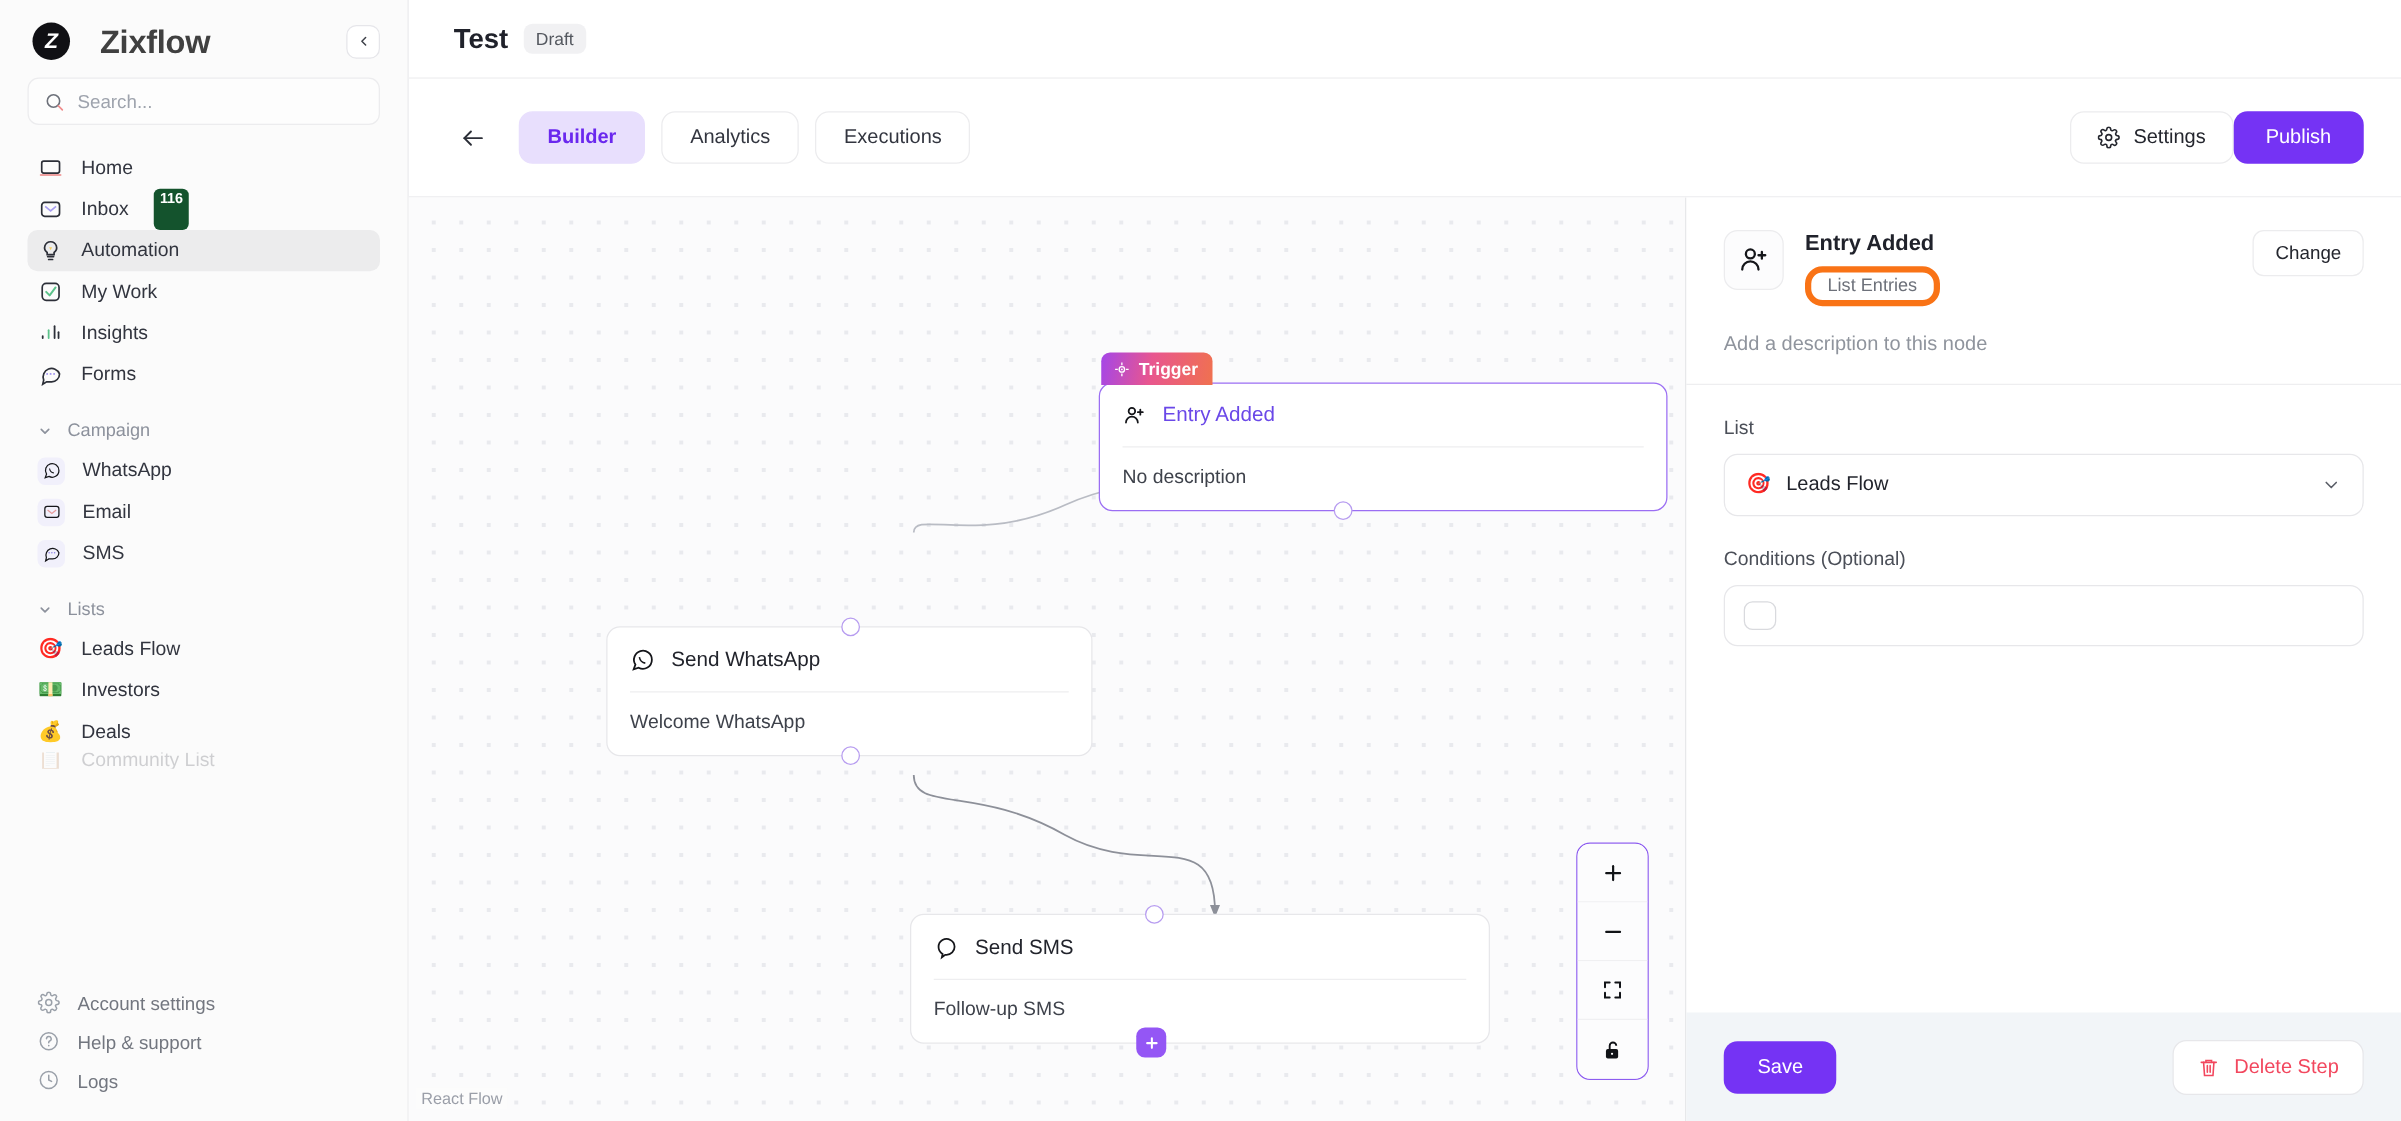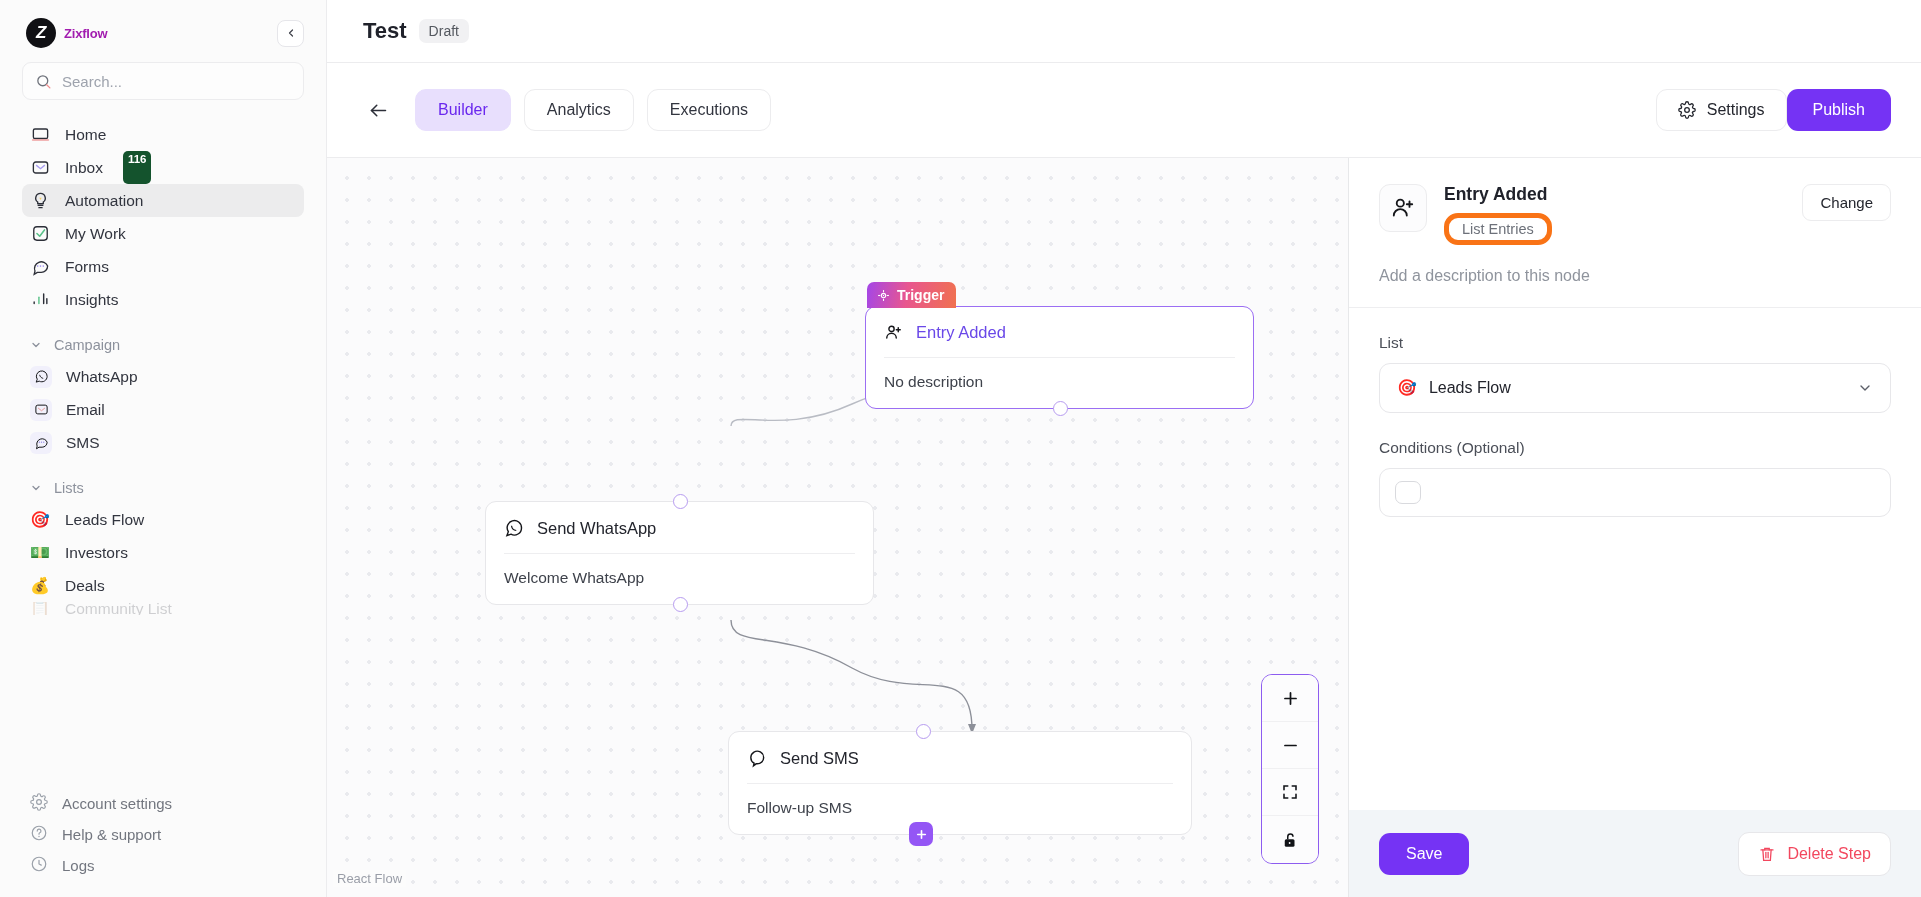--- a/index.html
+++ b/index.html
@@ -26,22 +26,22 @@
     height: 62px;
   }
   .brand-logo {
     width: 30px; height: 30px; border-radius: 50%;
     background: #101014; color: #fff;
     display: flex; align-items: center; justify-content: center;
     font-size: 17px; font-weight: 700; font-style: italic;
     letter-spacing: -0.5px; flex: 0 0 30px;
   }
   .brand-name {
-    margin-left: 8px; font-size: 13px; font-weight: 700;
-    color: #a21caf; letter-spacing: -0.2px;
+    margin-left: 24px; font-size: 26px; font-weight: 700;
+    color: #404040; letter-spacing: -0.2px;
   }
   .collapse-btn {
     margin-left: auto;
     width: 27px; height: 27px; border-radius: 8px;
     border: 1px solid #e6e6ea; background: #fff;
     display: flex; align-items: center; justify-content: center;
     color: #3d4049; cursor: pointer;
   }
   .search-box {
     margin: 0 22px 18px 22px;
@@ -105,21 +105,21 @@
   .back-arrow {
     width: 30px; height: 30px; display: flex; align-items: center; justify-content: center;
     color: #2c2f38; cursor: pointer; margin-right: 22px; font-size: 21px;
   }
   .tab {
     height: 42px; padding: 0 22px; border-radius: 11px;
     border: 1px solid #ececee; background: #fff;
     display: flex; align-items: center; font-size: 16px; color: #32353f;
     margin-right: 13px; cursor: pointer;
   }
-  .tab.active { background: #e8dffd; border-color: #e8dffd; color: #6a28ee; font-weight: 400; }
+  .tab.active { background: #e8dffd; border-color: #e8dffd; color: #6a28ee; font-weight: 700; }
   .toolbar-right { margin-left: auto; display: flex; align-items: center; }
   .btn-settings {
     height: 42px; padding: 0 21px; border-radius: 11px;
     border: 1px solid #ececee; background: #fff; cursor: pointer;
     display: flex; align-items: center; gap: 11px; font-size: 16px; color: #24262e;
   }
   .btn-publish {
     height: 42px; padding: 0 26px; border-radius: 11px;
     background: #7533f4; color: #fff; border: none; cursor: pointer;
     display: flex; align-items: center; font-size: 16px;
@@ -303,40 +303,40 @@
           <svg width="19" height="19" viewBox="0 0 24 24" fill="none" stroke="#2c2f38" stroke-width="1.7">
               <rect x="3.5" y="3.5" width="17" height="17" rx="4"></rect>
               <polyline points="7.5 12 11 15.5 17 7.5" stroke="#5bc28a" stroke-width="2" stroke-linecap="round" stroke-linejoin="round"></polyline>
             </svg>
         </span>
         <span class="lbl">My Work</span>
       </div>
 
       <div class="nav-item">
         <span class="ic">
+          <svg width="19" height="19" viewBox="0 0 24 24" fill="none" stroke="#2c2f38" stroke-width="1.8" stroke-linecap="round">
+              <line x1="4" y1="17" x2="4" y2="15"></line>
+              <line x1="10" y1="17" x2="10" y2="9" stroke="#5bc28a"></line>
+              <line x1="16" y1="17" x2="16" y2="5"></line>
+              <line x1="20" y1="17" x2="20" y2="11"></line>
+            </svg>
+        </span>
+        <span class="lbl">Insights</span>
+      </div>
+
+      <div class="nav-item">
+        <span class="ic">
           <svg width="19" height="19" viewBox="0 0 24 24" fill="none" stroke="#2c2f38" stroke-width="1.7">
               <path d="M21 11.5a8 8 0 0 1-8 8H8l-4 2.5 1-4.2A8 8 0 1 1 21 11.5z"></path>
               <circle cx="8.5" cy="11.5" r="1" fill="#9b8ef0" stroke="none"></circle>
               <circle cx="12" cy="11.5" r="1" fill="#9b8ef0" stroke="none"></circle>
               <circle cx="15.5" cy="11.5" r="1" fill="#9b8ef0" stroke="none"></circle>
             </svg>
         </span>
         <span class="lbl">Forms</span>
-      </div>
-
-      <div class="nav-item">
-        <span class="ic">
-          <svg width="19" height="19" viewBox="0 0 24 24" fill="none" stroke="#2c2f38" stroke-width="1.8" stroke-linecap="round">
-              <line x1="4" y1="17" x2="4" y2="15"></line>
-              <line x1="10" y1="17" x2="10" y2="9" stroke="#5bc28a"></line>
-              <line x1="16" y1="17" x2="16" y2="5"></line>
-              <line x1="20" y1="17" x2="20" y2="11"></line>
-            </svg>
-        </span>
-        <span class="lbl">Insights</span>
       </div>
 
       <div class="nav-gap"></div>
 
       <div class="section-head">
         <svg width="12" height="12" viewBox="0 0 24 24" fill="none" stroke="currentColor" stroke-width="2.6" stroke-linecap="round" stroke-linejoin="round">
             <polyline points="6 9 12 15 18 9"></polyline>
           </svg>
         <span>Campaign</span>
       </div>
@@ -473,21 +473,21 @@
     <div class="workarea">
 
       <div class="canvas">
 
         <svg width="100%" height="100%" style="position:absolute;inset:0;pointer-events:none">
           <path d="M 672 192 C 672 240, 600 212, 525 246 C 455 278, 404 250, 404 268" fill="none" stroke="#b9bcc4" stroke-width="1.4"></path>
           <path d="M 404 462 C 404 492, 455 470, 525 510 C 590 546, 645 500, 645 572" fill="none" stroke="#8d9099" stroke-width="1.4"></path>
           <polygon points="645,576 641,566 649,566" fill="#8d9099"></polygon>
         </svg>
 
-        <div class="node selected" style="left:538px; top:148px; width:389px;">
+        <div class="node selected" style="left:552px; top:148px; width:455px;">
           <div class="trig-badge">
             <svg width="13" height="13" viewBox="0 0 24 24" fill="none" stroke="#fff" stroke-width="2">
                 <circle cx="12" cy="12" r="4"></circle>
                 <circle cx="12" cy="12" r="1.3" fill="#fff" stroke="none"></circle>
                 <line x1="12" y1="2" x2="12" y2="6"></line>
                 <line x1="12" y1="18" x2="12" y2="22"></line>
                 <line x1="2" y1="12" x2="6" y2="12"></line>
                 <line x1="18" y1="12" x2="22" y2="12"></line>
               </svg>
             <span>Trigger</span>

